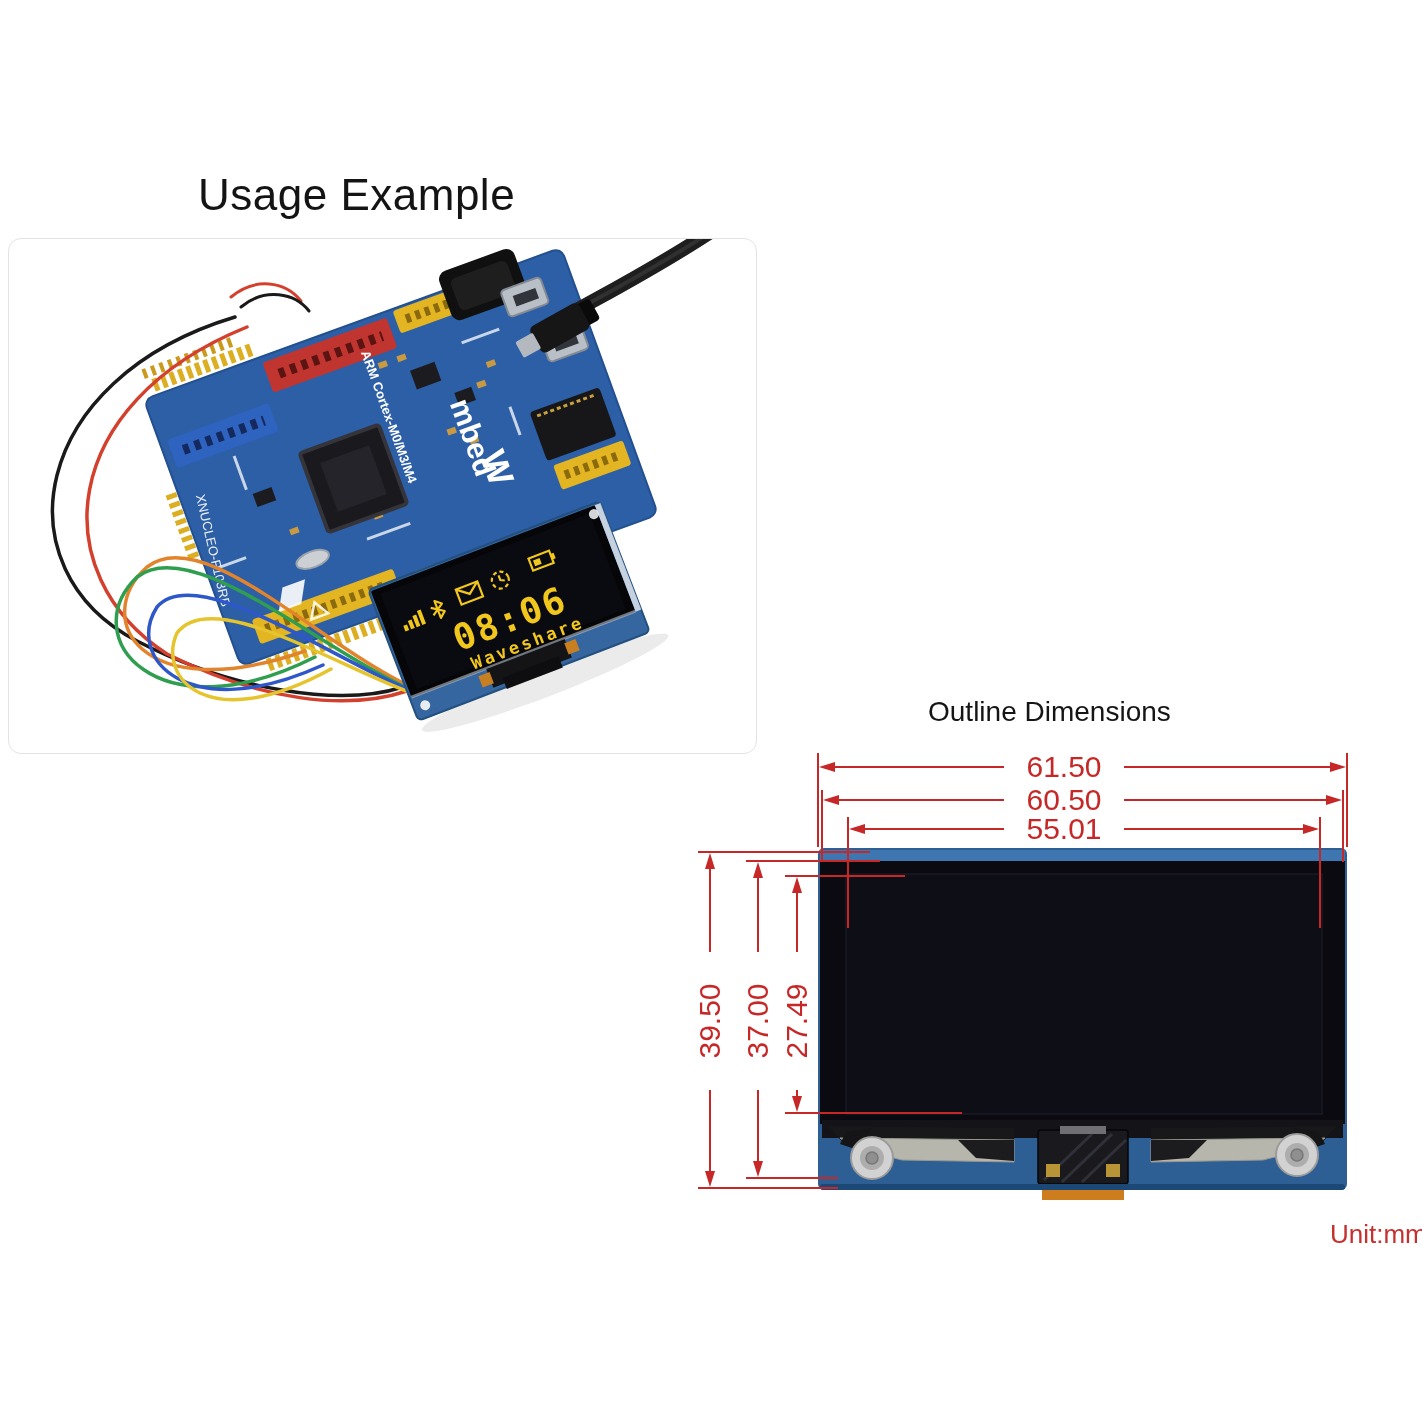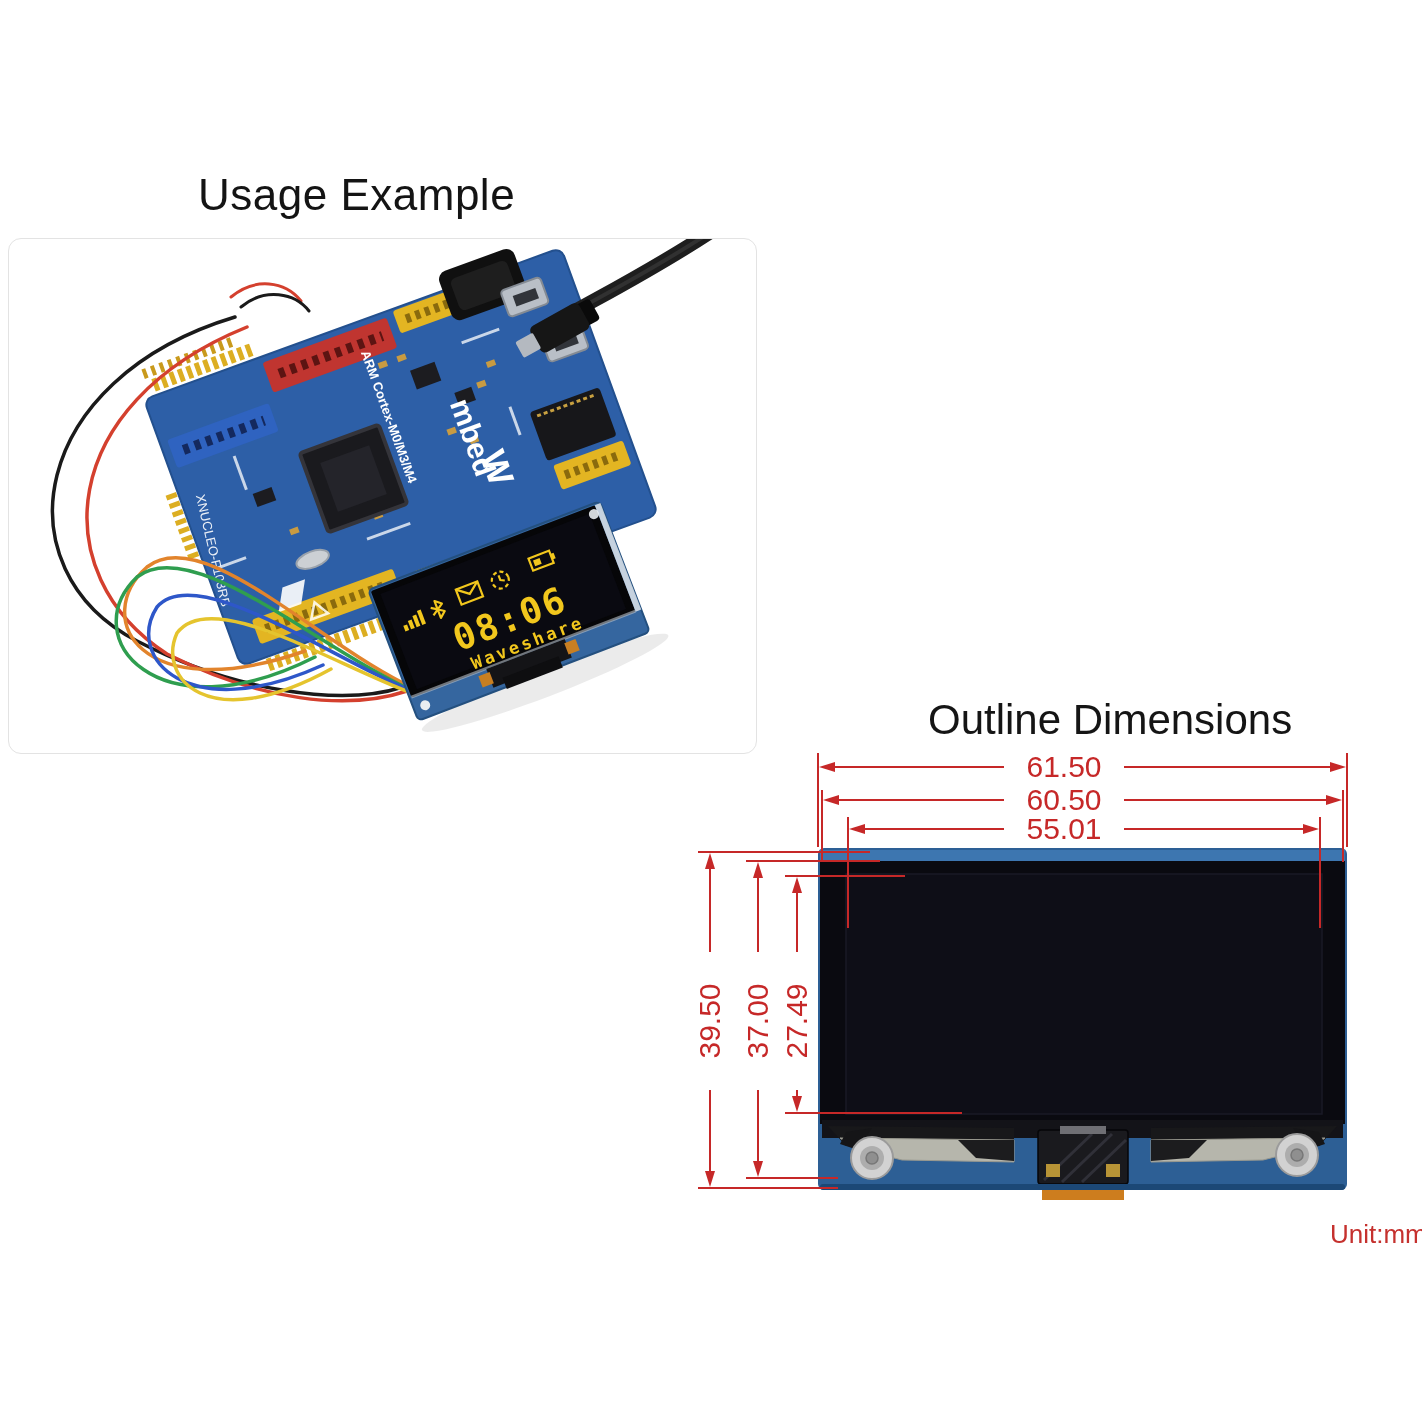--- a/index.html
+++ b/index.html
@@ -13,21 +13,21 @@
     font-size:44px; font-weight:400; color:#141414; letter-spacing:0.5px;
   }
   .photo-panel {
     position:absolute; left:8px; top:238px; width:749px; height:516px;
     background:#ffffff; border:1px solid #e3e3e3; border-radius:13px;
     overflow:hidden;
   }
   .photo-panel svg { display:block; }
   .outline-title {
     position:absolute; left:928px; top:696px;
-    font-size:42px; font-weight:400; color:#151515;
+    font-size:28px; font-weight:400; color:#151515;
   }
   .dim-figure { position:absolute; left:690px; top:745px; }
   .unit-label {
     position:absolute; left:1330px; top:1219px;
     font-size:26px; font-weight:400; color:#c5312e;
   }
   .dim-num {
     font-family:"Liberation Sans", sans-serif; font-size:30px; fill:#c62828;
   }
   .oled-mono {

